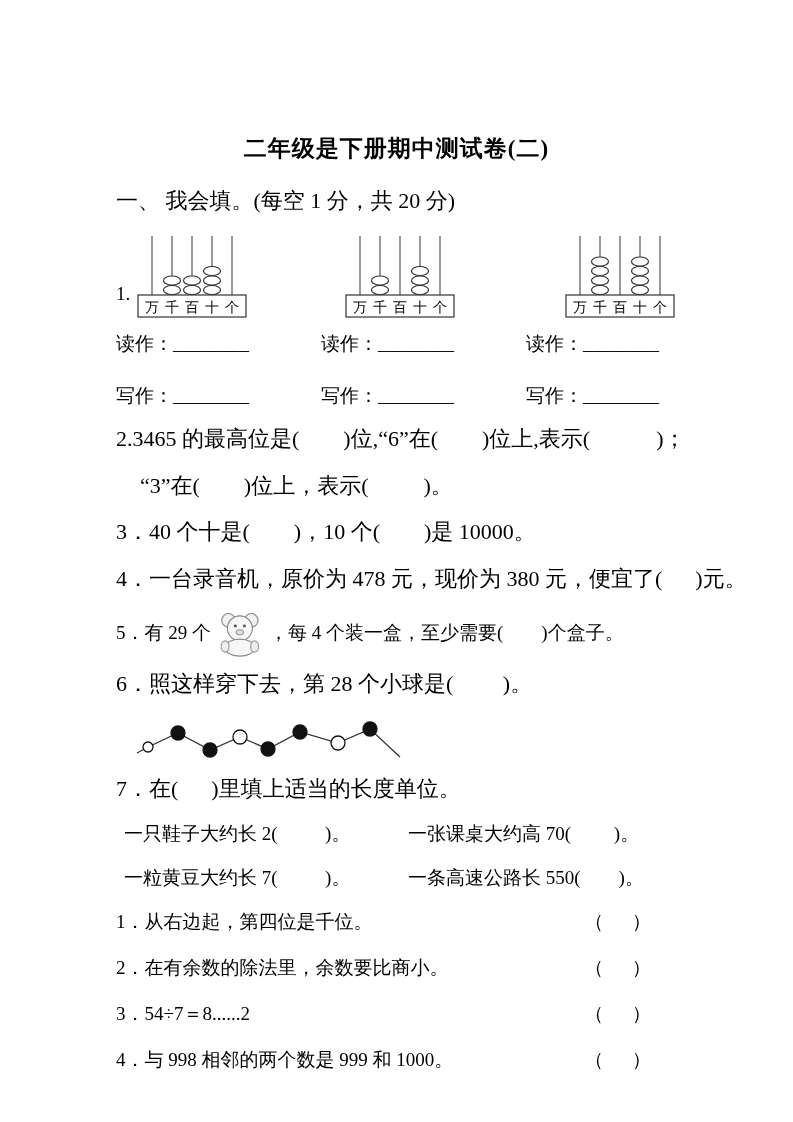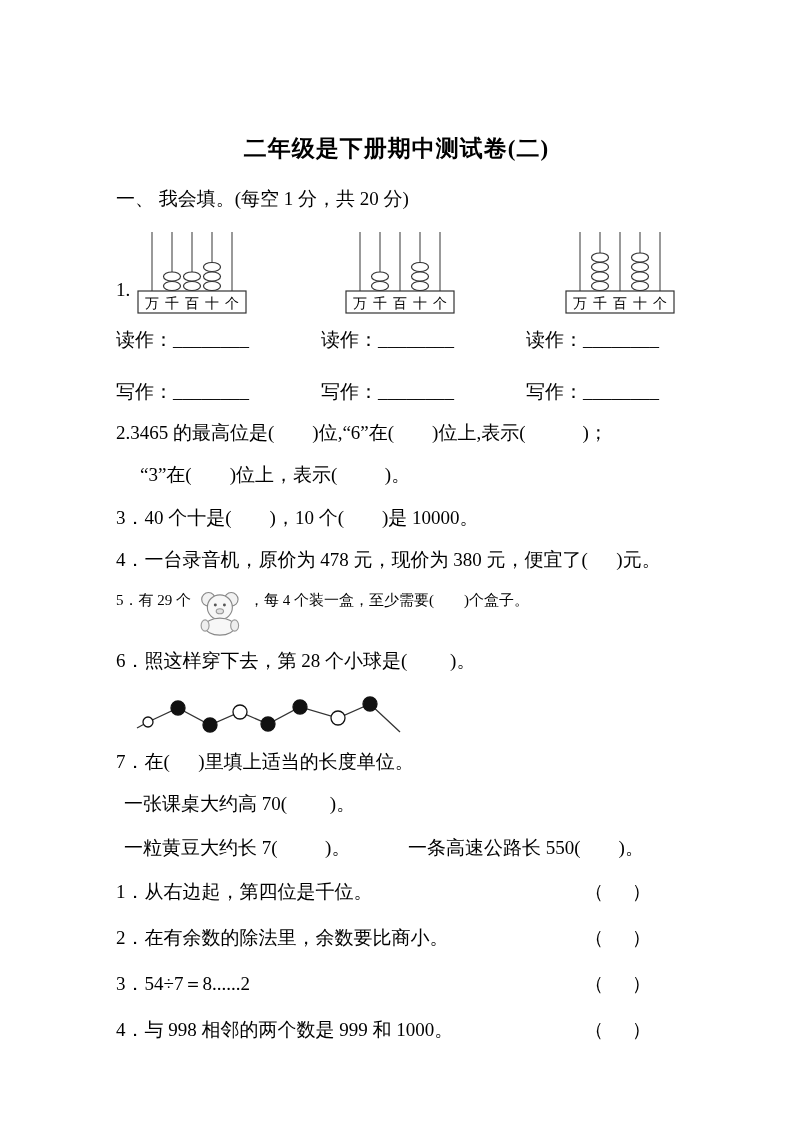--- a/index.html
+++ b/index.html
@@ -4,30 +4,30 @@
 <style>
   * { box-sizing: border-box; }
   html, body { margin: 0; padding: 0; }
   body {
     width: 793px; height: 1122px;
     background: #ffffff; color: #000000;
     font-family: "Liberation Serif", "DejaVu Serif", serif;
   }
   .page { width: 100%; height: 100%; padding: 116px 116px 0 116px; overflow: hidden; margin-top: 17px; }
   .title { font-size: 23px; font-weight: 700; text-align: center; margin-bottom: 22px; letter-spacing: 1px; }
-  .line { font-size: 19px; line-height: 1.4; margin-bottom: 16px; white-space: pre; }
+  .line { font-size: 22px; line-height: 1.4; margin-bottom: 16px; white-space: pre; }
   .q2b { margin-left: 24px; }
   .abacus-row { display: flex; align-items: flex-end; margin: 2px 0 10px 0; }
   .qnum { font-size: 19px; margin-right: 6px; padding-bottom: 16px; white-space: pre; }
   .abacus { display: block; }
   .ab2 { margin-left: 96px; }
   .ab3 { margin-left: 108px; }
   .rw-grid { display: grid; grid-template-columns: 205px 205px auto; row-gap: 26px; margin-bottom: 15px; }
   .rw-cell { font-size: 19px; white-space: pre; }
-  .bear-line { display: flex; align-items: flex-start; margin-bottom: 14px; font-size: 15px; line-height: 1.4; }
+  .bear-line { display: flex; align-items: center; margin-bottom: 14px; font-size: 19px; line-height: 1.4; }
   .bear-line span { white-space: pre; }
   .bear { margin: 0 3px -2px 5px; display: block; }
   .beads { display: block; margin: 0 0 10px 18px; }
   .q7row { display: grid; grid-template-columns: 284px auto; font-size: 19px; margin-bottom: 18px; padding-left: 8px; }
   .q7row span { white-space: pre; }
   .judge-row { display: flex; justify-content: space-between; font-size: 19px; margin-bottom: 20px; padding-right: 26px; }
   .judge-row span { white-space: pre; }
   svg text { font-family: "Liberation Serif", "DejaVu Serif", serif; fill: #000; }
 </style>
 </head>
@@ -144,20 +144,21 @@
       <circle cx="106" cy="21" r="7" fill="#fff" stroke="#111" stroke-width="1.3"></circle>
       <circle cx="134" cy="33" r="7" fill="#111" stroke="#111" stroke-width="1.3"></circle>
       <circle cx="166" cy="16" r="7" fill="#111" stroke="#111" stroke-width="1.3"></circle>
       <circle cx="204" cy="27" r="7" fill="#fff" stroke="#111" stroke-width="1.3"></circle>
       <circle cx="236" cy="13" r="7" fill="#111" stroke="#111" stroke-width="1.3"></circle>
     </svg>
 
   <div class="line">7．在(      )里填上适当的长度单位。</div>
 
   <div class="q7row">
+    <span>一只鞋子大约长 2(          )。</span>
     <span>一张课桌大约高 70(         )。</span>
   </div>
   <div class="q7row">
     <span>一粒黄豆大约长 7(          )。</span>
     <span>一条高速公路长 550(        )。</span>
   </div>
 
 
   <div class="judge-row">
     <span>1．从右边起，第四位是千位。</span>

